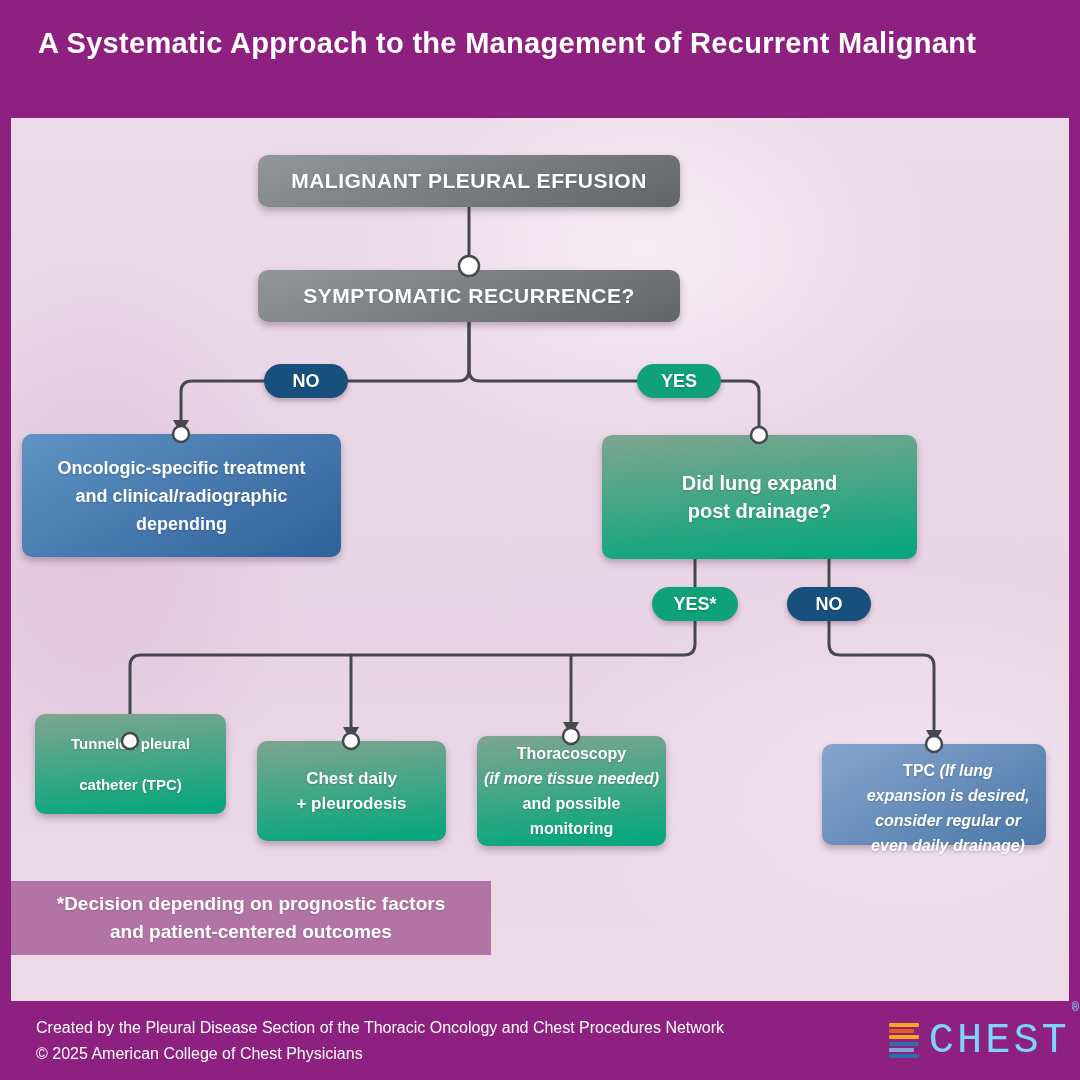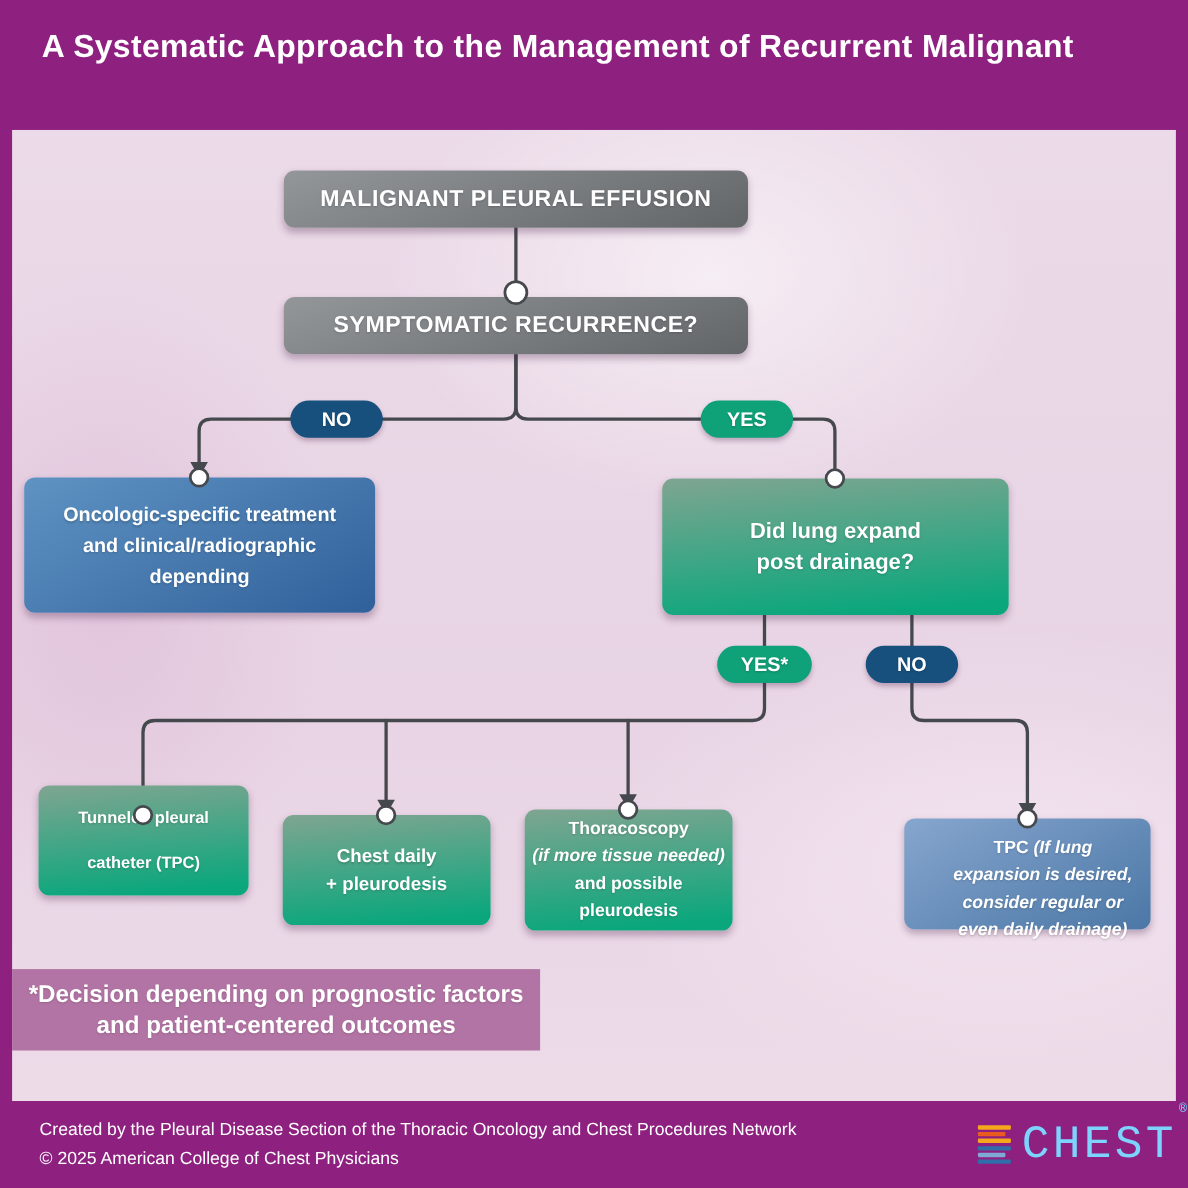--- a/index.html
+++ b/index.html
@@ -66,21 +66,21 @@
   #pill-no-2{left:787px;top:587px;width:84px;height:34px;}
   #box-tpc-left{left:35px;top:714px;width:191px;height:100px;font-size:15px;line-height:25px;gap:16px;}
   #box-chest-tube{left:257px;top:741px;width:189px;height:100px;font-size:17px;line-height:25px;}
   #box-thoracoscopy{left:477px;top:736px;width:189px;height:110px;font-size:16px;line-height:25px;}
   #box-tpc-right{left:822px;top:744px;width:224px;height:101px;font-size:16px;line-height:25px;padding:0 14px;display:block;padding-top:14px;}
   #box-tpc-right .inner{display:block;text-align:center;margin-left:28px;}
   .italic{font-style:italic;}
   
   .footnote{
     position:absolute;left:11px;top:881px;width:480px;height:74px;z-index:2;
-    background:var(--c-mauve,#B274A4);color:#fff;font-weight:bold;font-size:22px;line-height:28px;
+    background:var(--c-mauve,#B274A4);color:#fff;font-weight:bold;font-size:19px;line-height:28px;
     display:flex;flex-direction:column;align-items:center;justify-content:center;text-align:center;
     text-shadow:0 1px 2px rgba(0,0,0,.15);
   }
   
   .footer{
     position:absolute;left:0;right:0;bottom:0;height:79px;
     background:var(--c-purple,#8E2180);color:#fff;z-index:5;
     display:flex;align-items:center;justify-content:space-between;
     padding:0 36px;box-sizing:border-box;
   }
@@ -151,21 +151,21 @@
 
   <div id="box-chest-tube" class="box greenbox">
     <span>Chest daily</span>
     <span>+ pleurodesis</span>
   </div>
 
   <div id="box-thoracoscopy" class="box greenbox">
     <span>Thoracoscopy</span>
     <span class="italic">(if more tissue needed)</span>
     <span>and possible</span>
-    <span>pleurodesis</span>
+    <span>monitoring</span>
   </div>
 
   <div id="box-tpc-right" class="box bluelight">
     <span class="inner">
       <span>TPC</span><span class="italic"> (If lung expansion is desired, consider regular or even daily drainage)</span>
     </span>
   </div>
 
   <svg class="layer dots-layer" viewBox="0 0 1080 1080">
     <g fill="#ffffff" stroke="#45494D" stroke-width="2.5">

